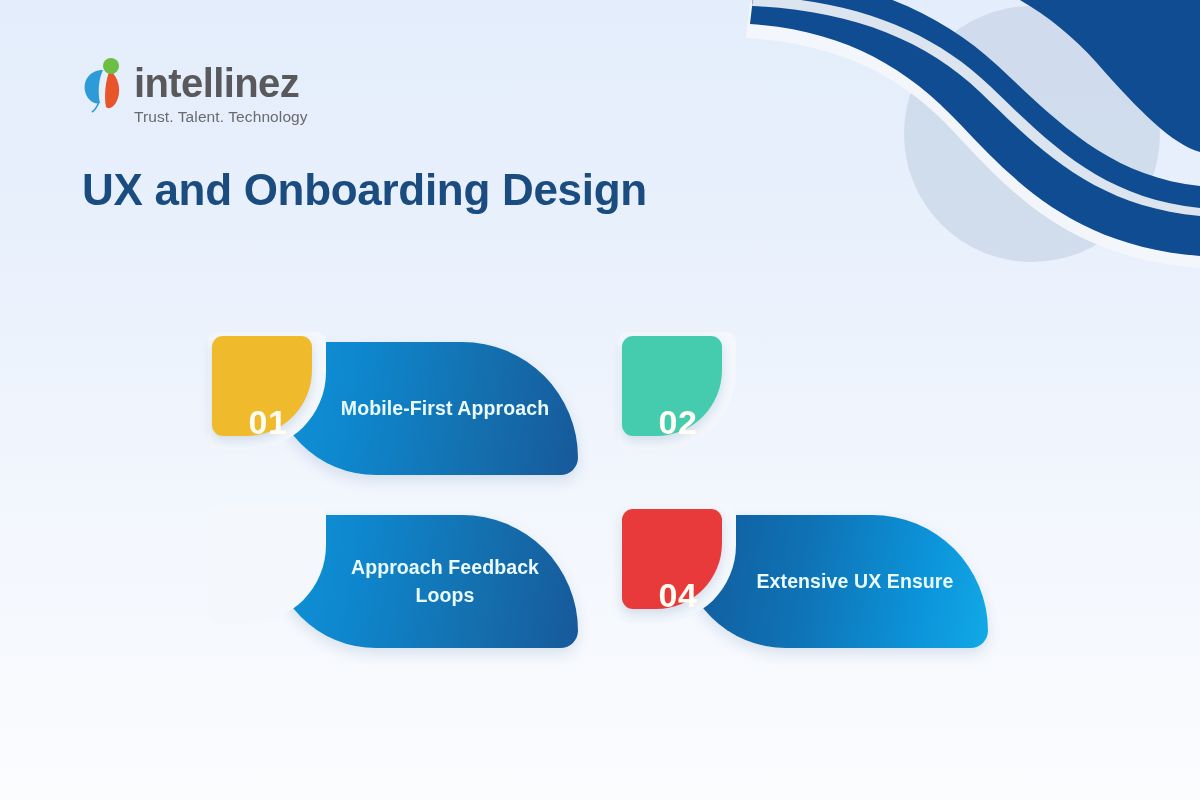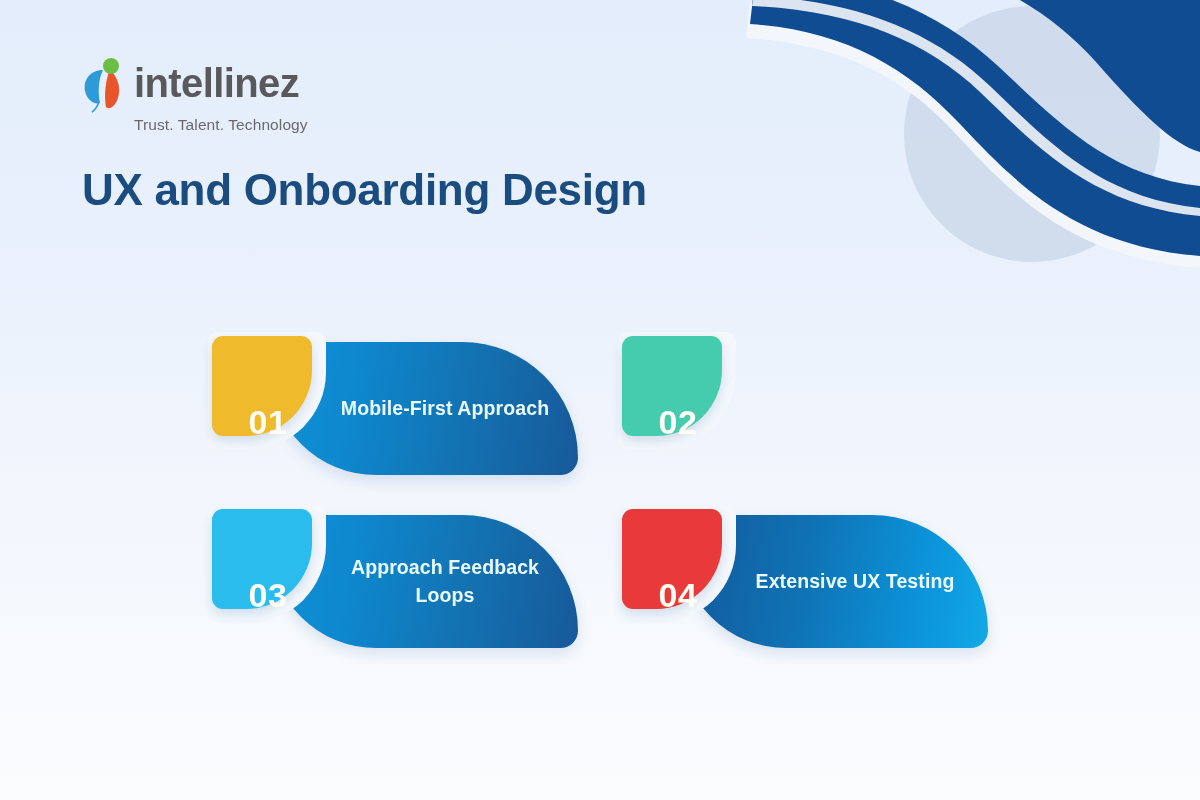--- a/index.html
+++ b/index.html
@@ -57,21 +57,21 @@
     font-size: 40px;
     font-weight: bold;
     color: #59595B;
     letter-spacing: -0.6px;
     line-height: 1;
   }
   .logo-tagline {
     font-size: 15.5px;
     color: #6A6A6C;
     letter-spacing: 0.1px;
-    margin-top: 14px;
+    margin-top: 6px;
     line-height: 1;
   }
 
   
   .page-title {
     position: absolute;
     left: 82px;
     top: 166px;
     font-size: 44px;
     font-weight: bold;
@@ -221,28 +221,25 @@
       <div class="card-badge" style="background: rgb(69, 204, 174);">
         <span class="badge-num">02</span>
       </div>
     </div>
 
     <div class="card">
       <div class="card-body grad-normal">
         <div class="card-label">Approach Feedback Loops</div>
       </div>
       <div class="card-ring"></div>
-      <div class="card-badge" style="background: rgb(41, 188, 237);">
-        <span class="badge-num">03</span>
-      </div>
     </div>
 
     <div class="card">
       <div class="card-body grad-reverse">
-        <div class="card-label">Extensive UX Testing</div>
+        <div class="card-label">Extensive UX Ensure</div>
       </div>
       <div class="card-ring"></div>
       <div class="card-badge" style="background: rgb(232, 58, 58);">
         <span class="badge-num">04</span>
       </div>
     </div>
 
   </div>
 </div>
 

